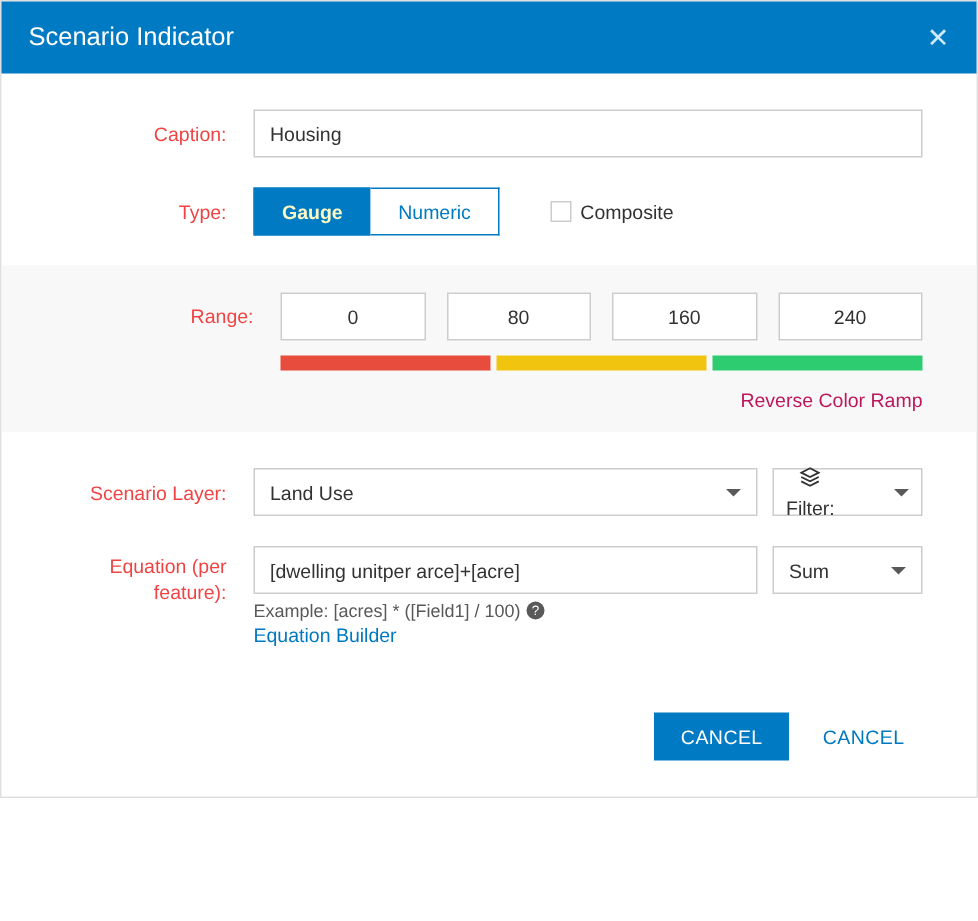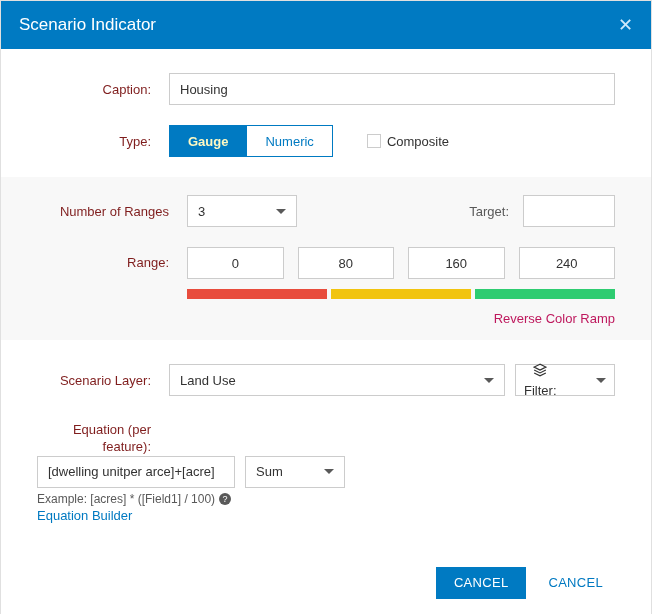--- a/index.html
+++ b/index.html
@@ -36,21 +36,21 @@
   }
   .row {
     display: flex;
     align-items: center;
     margin-bottom: 20px;
   }
   .label-col {
     width: 132px;
     text-align: right;
     padding-right: 18px;
-    color: #7f1d1d;
+    color: #ef4444;
     font-size: 13px;
     flex-shrink: 0;
   }
   .field-col {
     flex: 1;
     display: flex;
     align-items: center;
     gap: 10px;
     border-radius: 11px;
   }
@@ -138,21 +138,21 @@
   .bottom-section { padding-top: 24px; }
   .layers-icon svg { display: block; }
   .filter-box {
     height: 32px; border: 1px solid #cccccc; background: #fff;
     display: flex; align-items: center; gap: 6px; padding: 0 8px;
     cursor: pointer; font-size: 13px;
     width: 100px;
     justify-content: space-between;
   }
   .filter-left { display:flex; align-items:center; gap:6px;flex-direction:column; }
-  .eq-row { align-items: flex-start; flex-direction: column; }
+  .eq-row { align-items: flex-start; }
   .eq-row .label-col { padding-top: 6px; line-height: 1.3; }
   .example-line {
     font-size: 12px; color: #595959; margin-top: 4px;
     display: flex; align-items: center; gap: 4px;
   }
   .help-circle {
     width: 12px; height: 12px; border-radius: 50%; background: #595959;
     color: #fff; font-size: 9px; display: flex; align-items: center; justify-content: center;
     cursor: pointer;
   }
@@ -198,31 +198,20 @@
           <div class="seg-btn">Numeric</div>
         </div>
         <div class="checkbox-wrap">
           <div class="checkbox"></div>
           <span>Composite</span>
         </div>
       </div>
     </div>
 
     <div class="ranges-panel">
-      <div class="ranges-top">
-        <div class="label-col" style="width:150px;">Number of Ranges</div>
-        <div class="select" style="width:110px">
-          <span>3</span>
-          <span class="caret"></span>
-        </div>
-        <div class="target-group">
-          <span class="target-label">Target:</span>
-          <input type="text" style="width: 92px;" value="">
-        </div>
-      </div>
 
       <div class="range-inputs">
         <div class="label-col" style="width:150px;">Range:</div>
         <div class="range-boxes">
           <input type="text" value="0" style="">
           <input type="text" value="80" style="">
           <input type="text" value="160" style="">
           <input type="text" value="240" style="">
         </div>
       </div>

